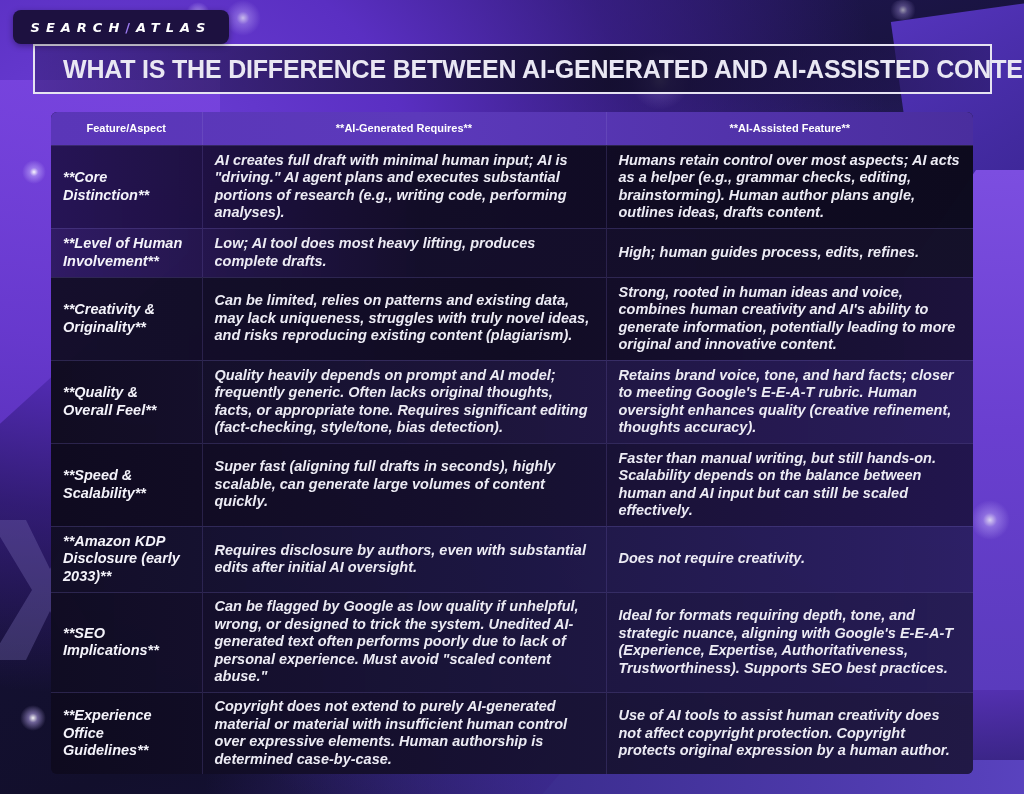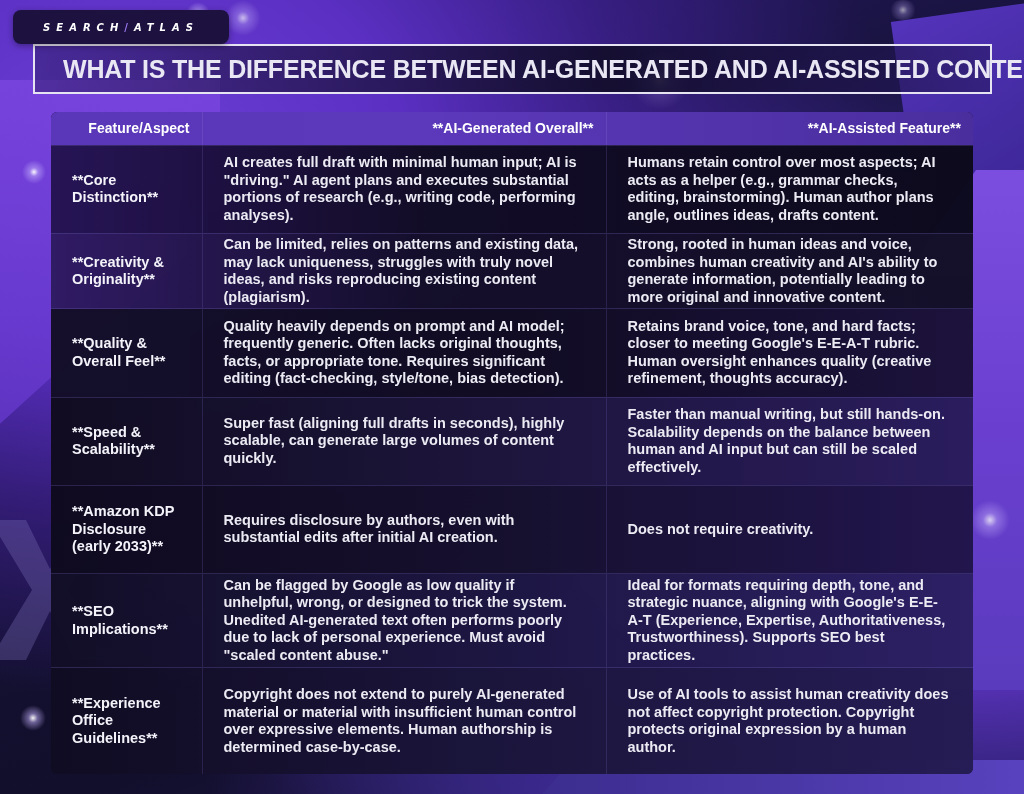--- a/index.html
+++ b/index.html
@@ -72,21 +72,21 @@
       background: #1d1140;
       border-radius: 8px;
       display: flex; align-items: center; justify-content: center;
       z-index: 3;
       box-shadow: 0 2px 6px rgba(0,0,0,0.35);
     }
     .logo-text {
       font-family: "DejaVu Sans", sans-serif;
       font-weight: bold;
       font-style: italic;
-      font-size: 10px;
+      font-size: 13px;
       letter-spacing: 6px;
       color: #ffffff;
       white-space: nowrap;
     }
     .logo-slash {
       color: #9b7bf0;
       font-style: normal;
     }
 
     .title-box {
@@ -123,39 +123,40 @@
       table-layout: fixed;
     }
     col.c1 { width: 151px; }
     col.c2 { width: 404px; }
     col.c3 { width: 367px; }
     thead tr {
       background: linear-gradient(90deg, #5a36b8 0%, #5c39bb 40%, #4a2e9e 100%);
       height: 33px;
     }
     th {
-      text-align: right;
-      font-size: 14px;
+      text-align: center;
+      font-size: 11px;
       font-weight: bold;
       color: #ffffff;
       padding: 0 12px;
       border-right: 1px solid rgba(140,120,210,0.25);
     }
     th:last-child { border-right: none; }
     tbody tr {
       border-top: 1px solid rgba(110,95,180,0.30);
     }
     td {
       vertical-align: middle;
       font-size: 14.5px;
       font-weight: bold;
       line-height: 17.5px;
       color: #ecebf4;
-      padding: 0 21px;
+      padding: 0 12px;
       border-right: 1px solid rgba(110,95,180,0.25);
+      font-style: italic;
     }
     td:last-child { border-right: none; }
     td.feature { color: #f4f3fa; margin-top: 45px; }
 
     tbody tr:nth-child(1) { height: 83px; background: linear-gradient(90deg, rgba(40,20,90,0.85) 0%, rgba(18,12,38,0.9) 40%, rgba(12,10,28,0.92) 100%); }
     tbody tr:nth-child(2) { height: 49px; background: linear-gradient(90deg, rgba(55,30,115,0.75) 0%, rgba(20,14,42,0.9) 40%, rgba(20,16,40,0.92) 100%); }
     tbody tr:nth-child(3) { height: 83px; background: linear-gradient(90deg, rgba(20,14,42,0.9) 0%, rgba(16,12,34,0.92) 50%, rgba(28,18,60,0.9) 100%); }
     tbody tr:nth-child(4) { height: 83px; background: linear-gradient(90deg, rgba(16,12,32,0.92) 0%, rgba(30,22,62,0.88) 50%, rgba(45,30,100,0.85) 100%); }
     tbody tr:nth-child(5) { height: 83px; background: linear-gradient(90deg, rgba(14,10,30,0.92) 0%, rgba(22,16,46,0.9) 50%, rgba(35,22,80,0.88) 100%); }
     tbody tr:nth-child(6) { height: 66px; background: linear-gradient(90deg, rgba(18,14,38,0.9) 0%, rgba(30,24,70,0.85) 50%, rgba(48,34,110,0.85) 100%); }
@@ -192,48 +193,53 @@
 <div class="table-wrap">
   <table>
     <colgroup>
         <col class="c1">
         <col class="c2">
         <col class="c3">
       </colgroup>
     <thead>
       <tr>
         <th>Feature/Aspect</th>
-        <th>**AI-Generated Overall**</th>
+        <th>**AI-Generated Requires**</th>
         <th>**AI-Assisted Feature**</th>
       </tr>
     </thead>
     <tbody>
       <tr>
         <td class="feature">**Core Distinction**</td>
         <td>AI creates full draft with minimal human input; AI is "driving." AI agent plans and executes substantial portions of research (e.g., writing code, performing analyses).</td>
         <td>Humans retain control over most aspects; AI acts as a helper (e.g., grammar checks, editing, brainstorming). Human author plans angle, outlines ideas, drafts content.</td>
       </tr>
       <tr>
+        <td class="feature">**Level of Human Involvement**</td>
+        <td>Low; AI tool does most heavy lifting, produces complete drafts.</td>
+        <td>High; human guides process, edits, refines.</td>
+      </tr>
+      <tr>
         <td class="feature">**Creativity &amp; Originality**</td>
         <td>Can be limited, relies on patterns and existing data, may lack uniqueness, struggles with truly novel ideas, and risks reproducing existing content (plagiarism).</td>
         <td>Strong, rooted in human ideas and voice, combines human creativity and AI's ability to generate information, potentially leading to more original and innovative content.</td>
       </tr>
       <tr>
         <td class="feature">**Quality &amp; Overall Feel**</td>
         <td>Quality heavily depends on prompt and AI model; frequently generic. Often lacks original thoughts, facts, or appropriate tone. Requires significant editing (fact-checking, style/tone, bias detection).</td>
         <td>Retains brand voice, tone, and hard facts; closer to meeting Google's E-E-A-T rubric. Human oversight enhances quality (creative refinement, thoughts accuracy).</td>
       </tr>
       <tr>
         <td class="feature">**Speed &amp; Scalability**</td>
         <td>Super fast (aligning full drafts in seconds), highly scalable, can generate large volumes of content quickly.</td>
         <td>Faster than manual writing, but still hands-on. Scalability depends on the balance between human and AI input but can still be scaled effectively.</td>
       </tr>
       <tr>
         <td class="feature">**Amazon KDP Disclosure (early 2033)**</td>
-        <td>Requires disclosure by authors, even with substantial edits after initial AI creation.</td>
+        <td>Requires disclosure by authors, even with substantial edits after initial AI oversight.</td>
         <td>Does not require creativity.</td>
       </tr>
       <tr>
         <td class="feature">**SEO Implications**</td>
         <td>Can be flagged by Google as low quality if unhelpful, wrong, or designed to trick the system. Unedited AI-generated text often performs poorly due to lack of personal experience. Must avoid "scaled content abuse."</td>
         <td>Ideal for formats requiring depth, tone, and strategic nuance, aligning with Google's E-E-A-T (Experience, Expertise, Authoritativeness, Trustworthiness). Supports SEO best practices.</td>
       </tr>
       <tr>
         <td class="feature">**Experience Office Guidelines**</td>
         <td>Copyright does not extend to purely AI-generated material or material with insufficient human control over expressive elements. Human authorship is determined case-by-case.</td>

